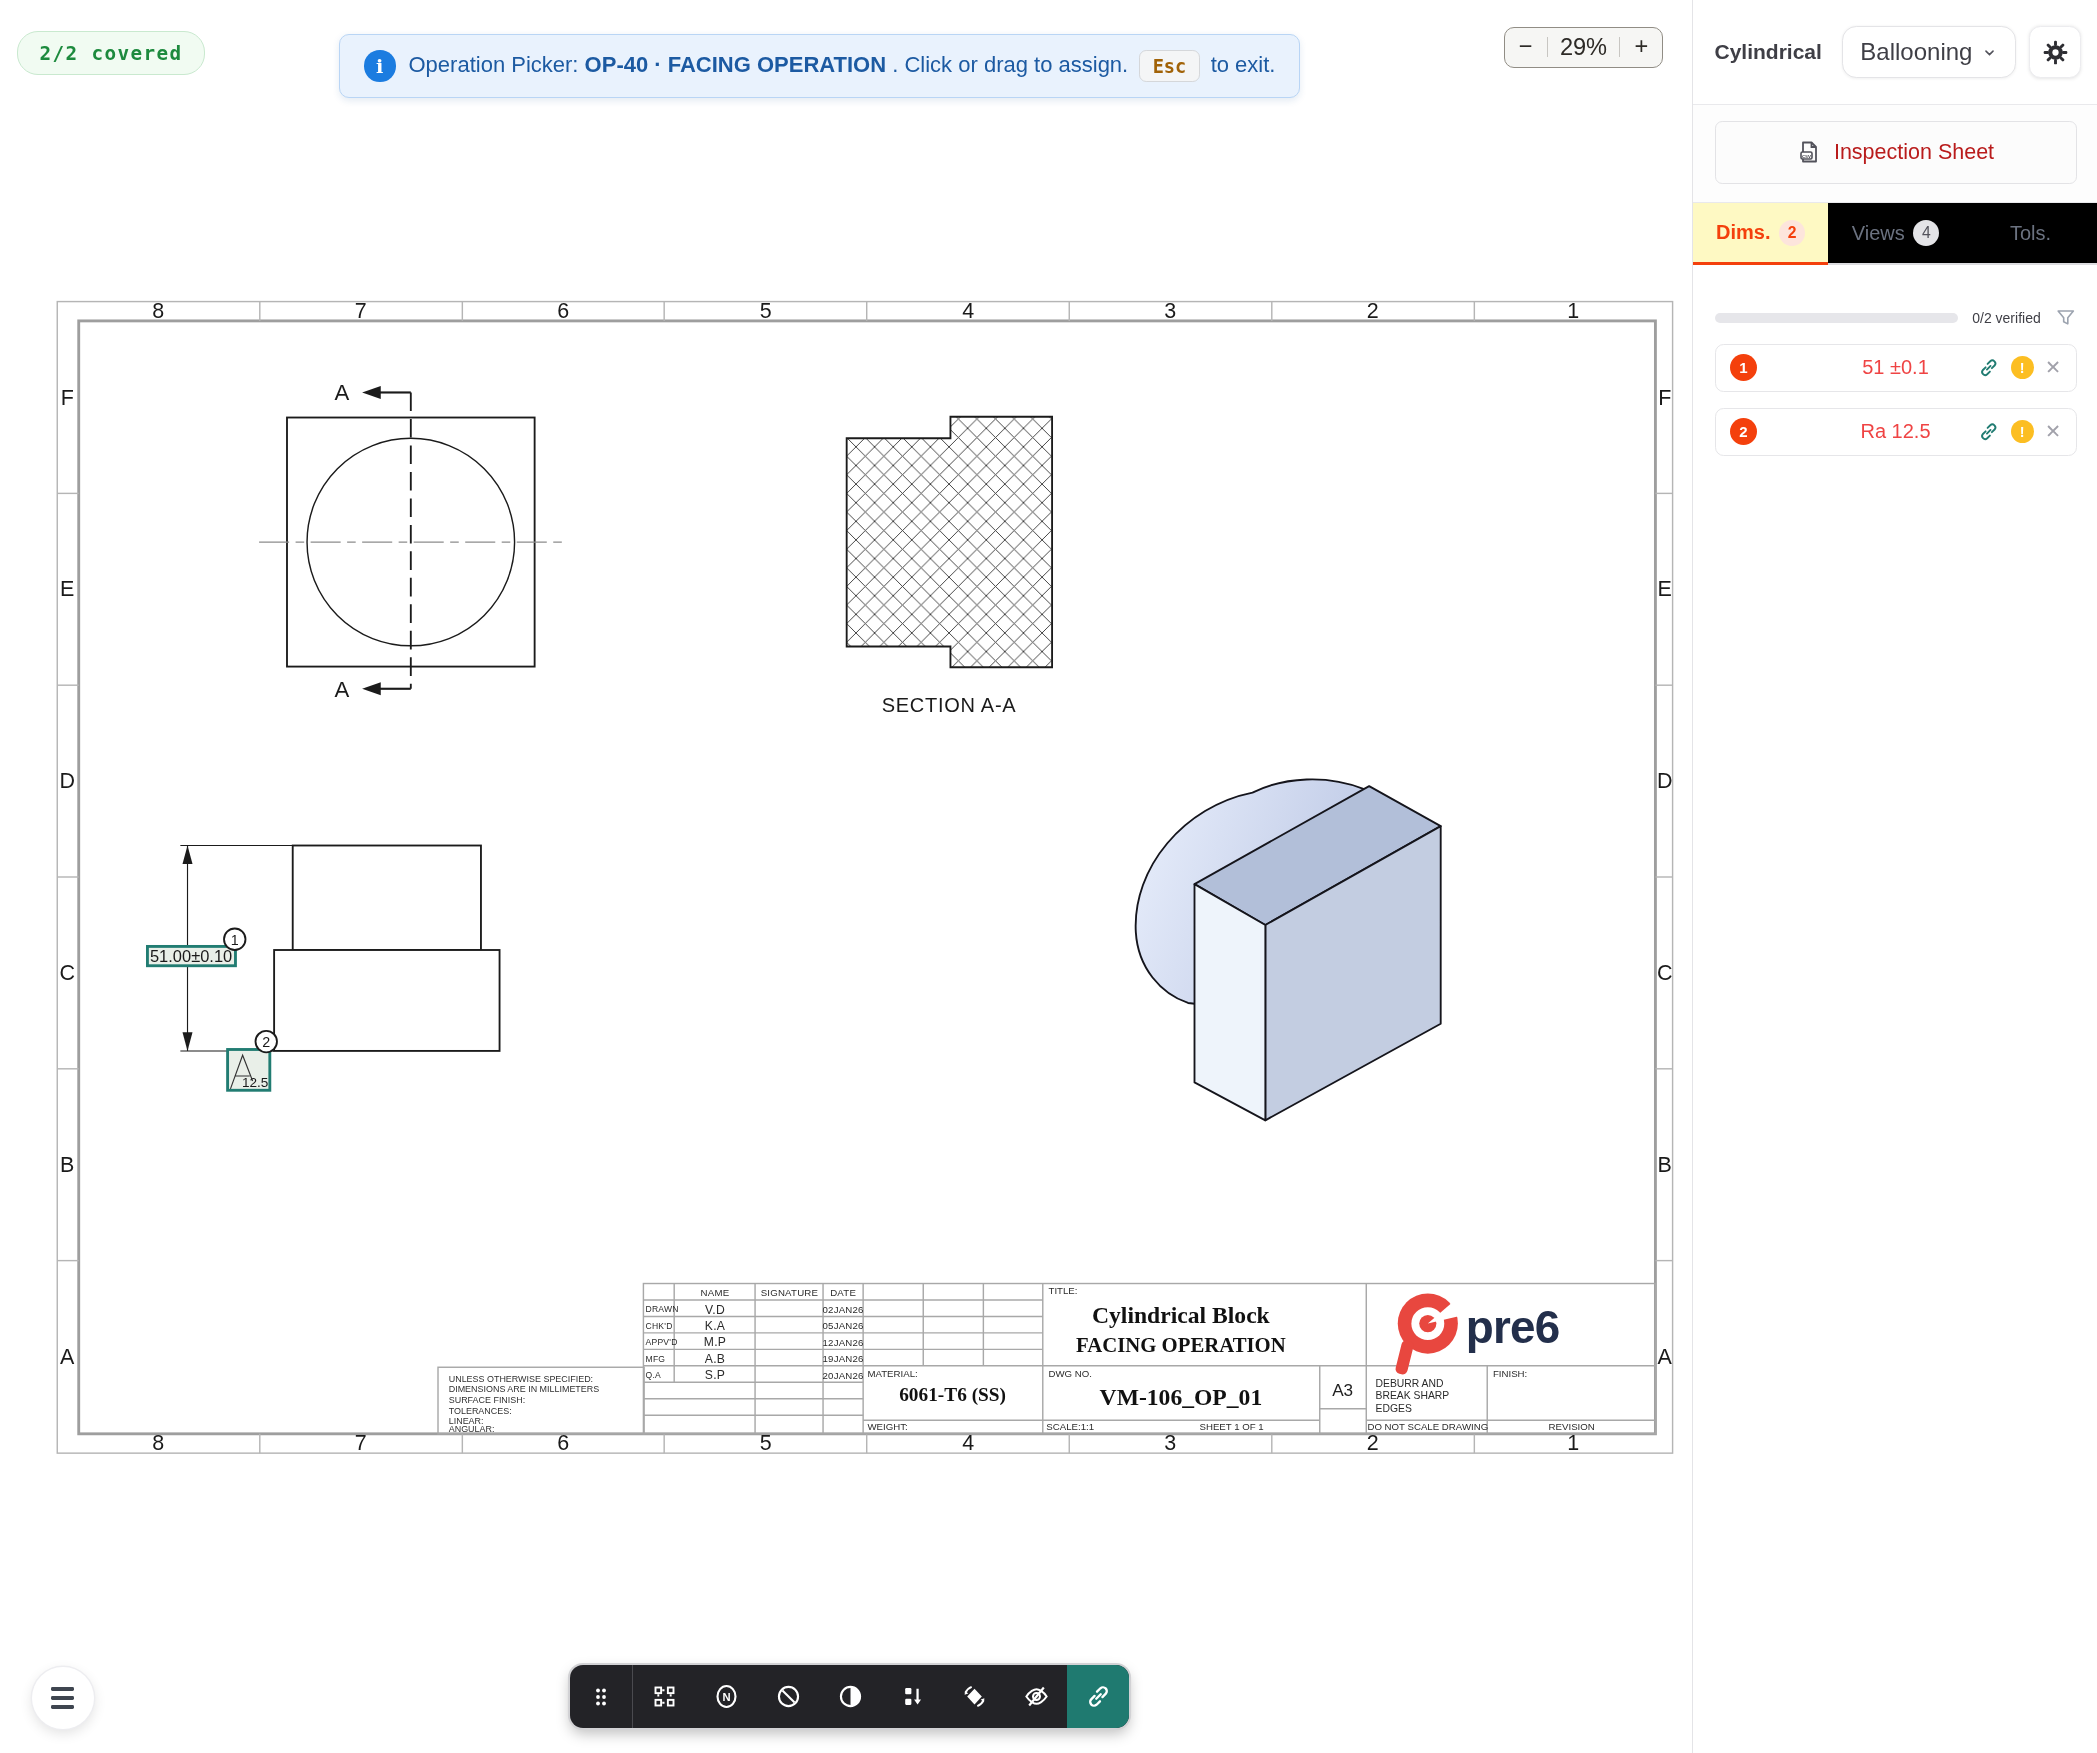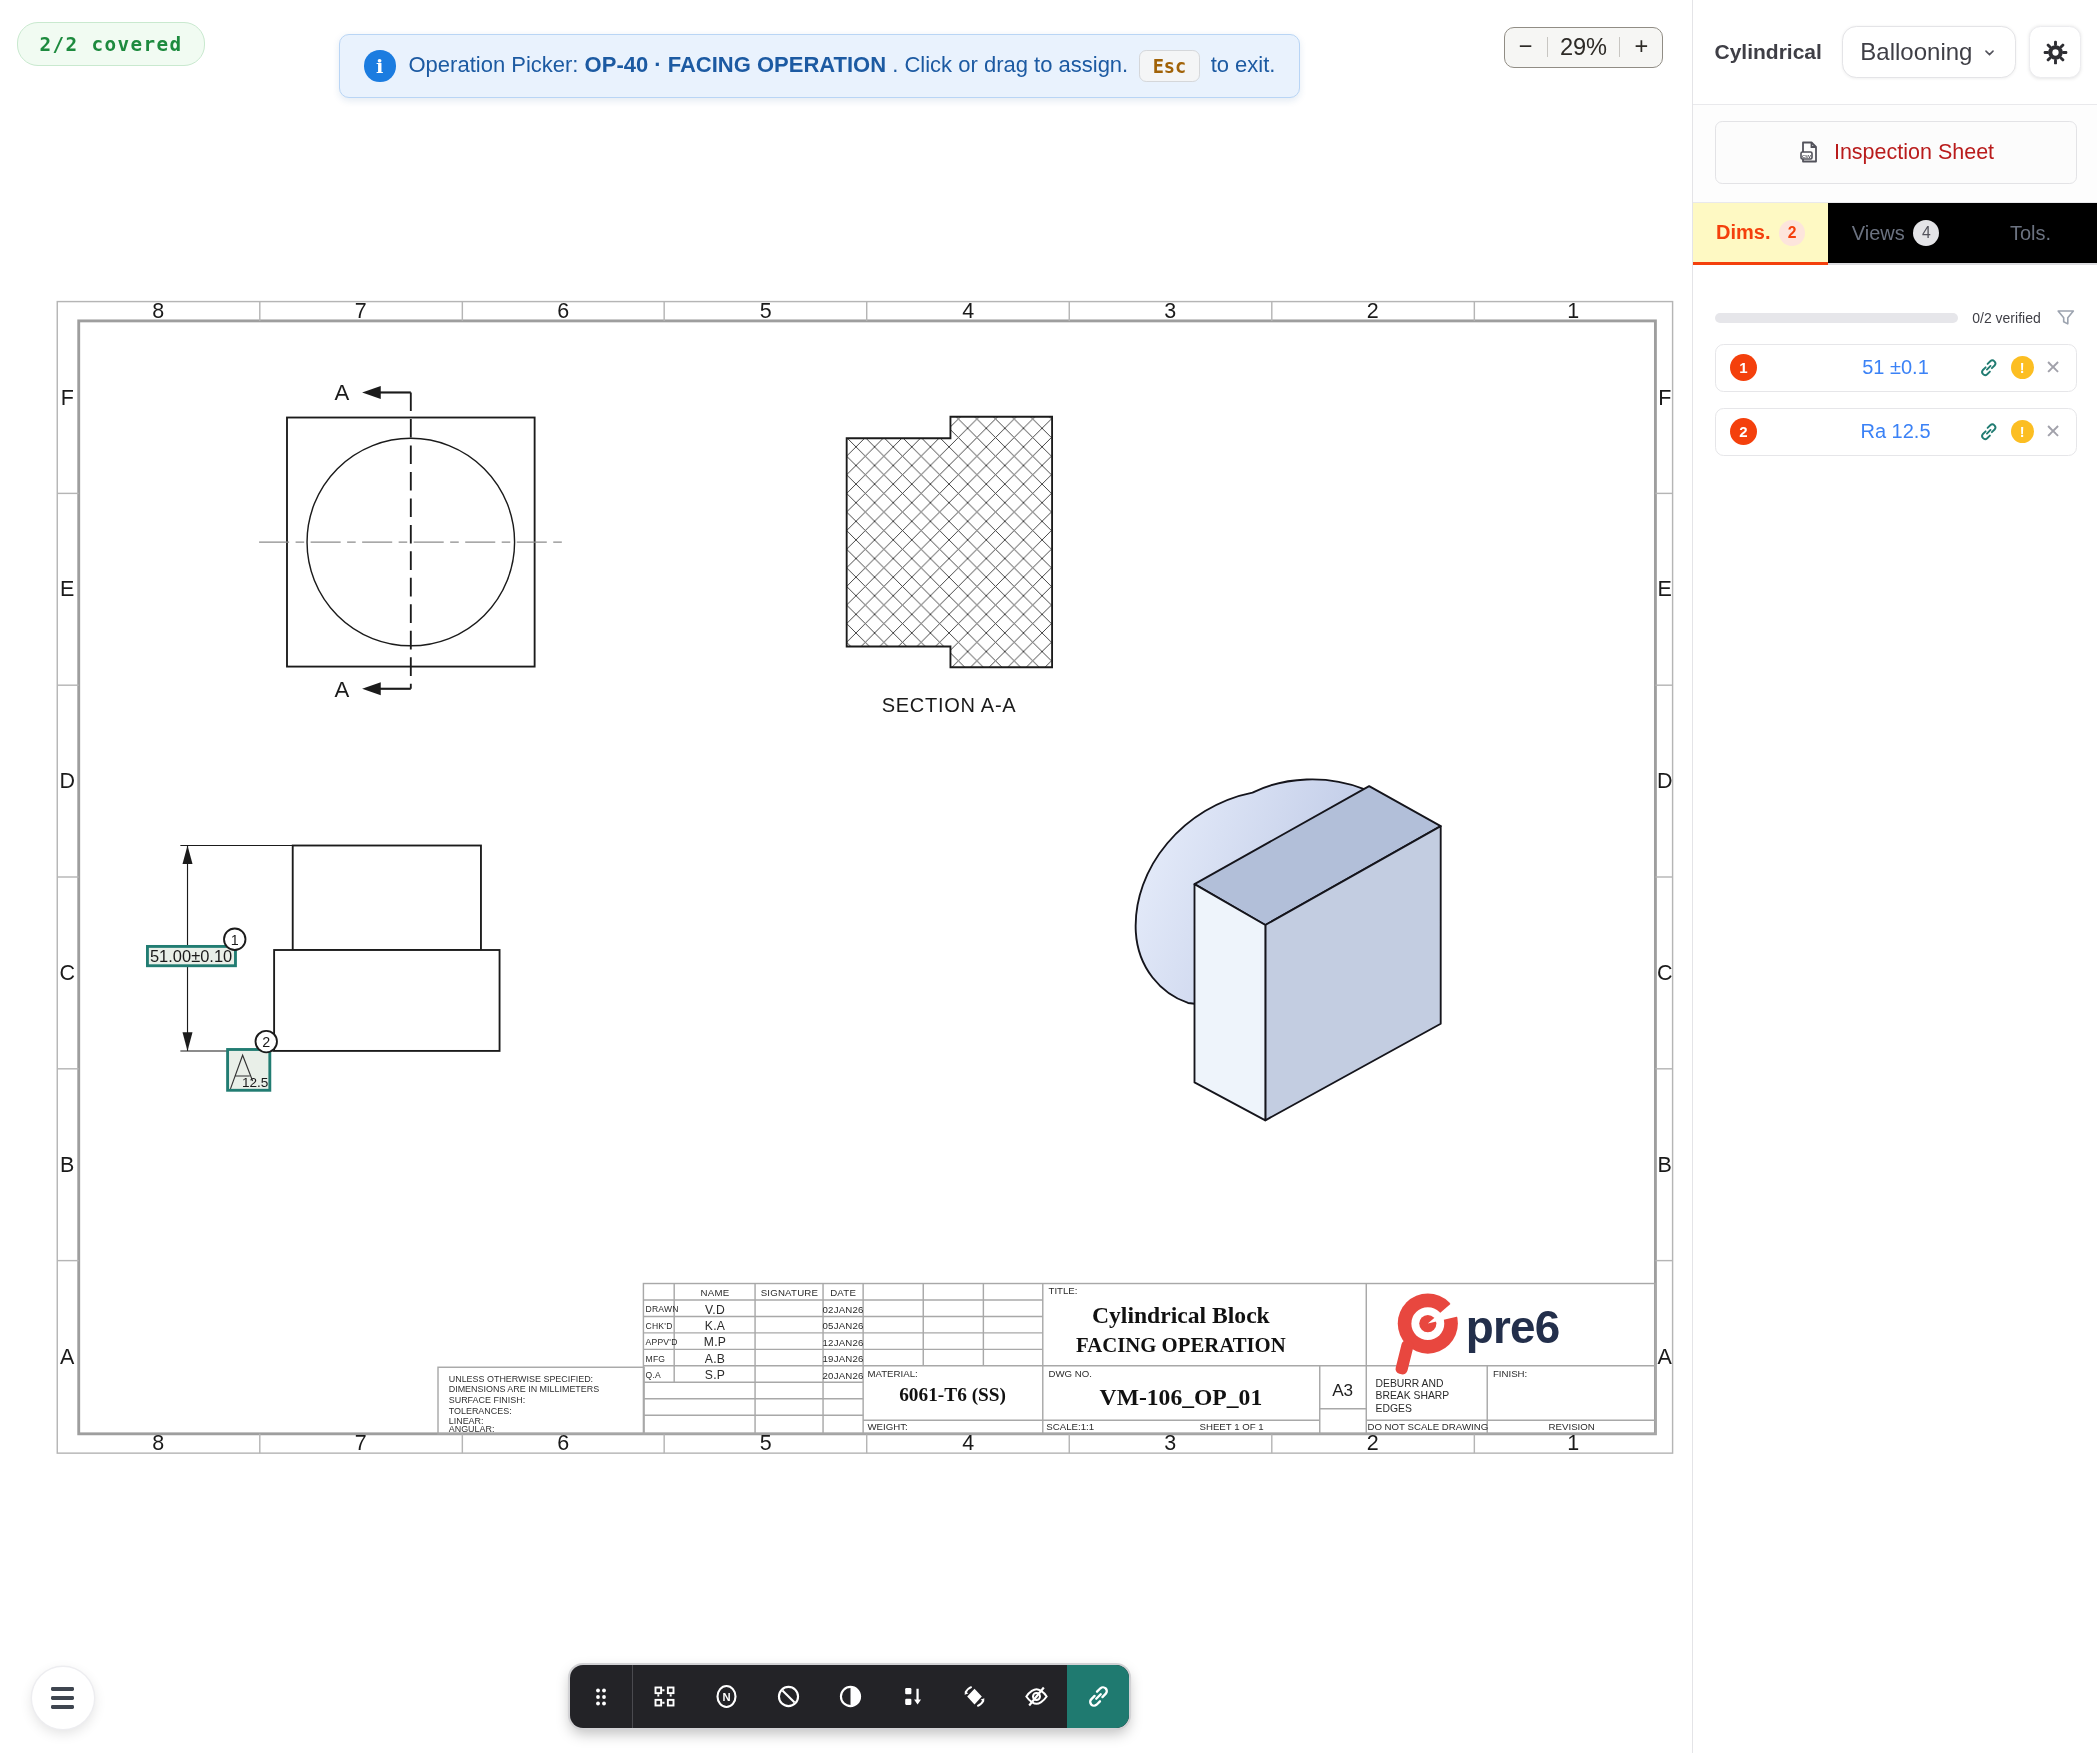--- a/index.html
+++ b/index.html
@@ -1,21 +1,21 @@
 <!DOCTYPE html>
 <html style="font-size:11.5px"><head>
 <meta charset="utf-8">
 <style>
   html,body{margin:0;padding:0;background:#fff;}
   .app{position:relative;width:2097px;height:1754px;overflow:hidden;background:#fff;
        font-family:"Liberation Sans","DejaVu Sans",sans-serif;}
   .mono{font-family:"DejaVu Sans Mono","Liberation Mono",monospace;}
 
   
-  .coverage-badge{position:absolute;left:17px;top:22px;height:42px;display:flex;align-items:center;
+  .coverage-badge{position:absolute;left:17px;top:31px;height:42px;display:flex;align-items:center;
     padding:0 21.5px;border-radius:21px;border:1.4px solid #c9e9cf;background:#f1fbf2;color:#1d8a3e;
     font-size:19.3px;font-weight:600;letter-spacing:1.4px;z-index:30;}
   .op-banner{position:absolute;left:339px;top:34px;height:62px;display:flex;align-items:center;gap:13px;
     padding:0 24px;border-radius:10px;border:1.4px solid #b9d5f5;background:#e9f2fd;z-index:30;
     box-shadow:0 2.1px 7.2px rgba(30,90,160,.12);}
   .info-ic{width:31.5px;height:31.5px;border-radius:50%;background:#1b7ce0;color:#fff;display:flex;
     align-items:center;justify-content:center;font-size:19.3px;font-weight:700;font-family:"DejaVu Serif",serif;}
   .op-banner .txt{font-size:22px;color:#1c5aa2;white-space:nowrap;}
   .op-banner b{font-weight:700;text-align:center;}
   .kbd{display:inline-block;background:#f4f5f6;border:1.4px solid #d5d7da;border-radius:7.2px;
@@ -51,21 +51,21 @@
   .tab .tab-badge.gray{background:#e4e4e7;color:#52525b;}
   .sb-panel{padding:21.5px;}
   .verify-row{display:flex;align-items:center;gap:14.3px;margin-top:20px;}
   .progress{flex:1;height:10px;border-radius:5px;background:#e6e6ea;}
   .verify-text{font-size:14px;color:#3f3f46;white-space:nowrap;}
   .dim-card{position:relative;height:46px;border:1.4px solid #e6e6e9;border-radius:8.6px;background:#fff;
     margin-top:15.7px;display:flex;align-items:center;padding:0 14.3px;cursor:pointer;}
   .dim-card:first-of-type{margin-top:27px;}
   .balloon-chip{width:27px;height:27px;border-radius:50%;background:#f4400c;color:#fff;font-size:15px;
     font-weight:700;display:flex;align-items:center;justify-content:center;flex:none;z-index:2;}
-  .dim-value{position:absolute;left:0;right:0;text-align:center;font-size:20px;color:#3b82f6;}
+  .dim-value{position:absolute;left:0;right:0;text-align:center;font-size:20px;color:#ef4444;}
   .row-icons{margin-left:auto;display:flex;align-items:center;gap:11.5px;z-index:2;}
   .warn-chip{width:23px;height:23px;border-radius:50%;background:#fcbe22;color:#fff;font-size:14.3px;
     font-weight:700;display:flex;align-items:center;justify-content:center;}
   .x-ic{font-size:19.3px;color:#a1a1aa;line-height:1;cursor:pointer;}
 
   
   .toolbar{position:absolute;left:570px;top:1665px;height:63px;background:#232327;border-radius:13px;
     display:flex;align-items:stretch;z-index:30;box-shadow:0 0 0 2.1px #d2d2d5,0 5.7px 14.3px rgba(0,0,0,.25);overflow:hidden;}
   .tb-drag{width:62px;display:flex;align-items:center;justify-content:center;border-right:1.4px solid #4a4a4f;cursor:grab;}
   .tb-btn{width:62px;display:flex;align-items:center;justify-content:center;background:transparent;

